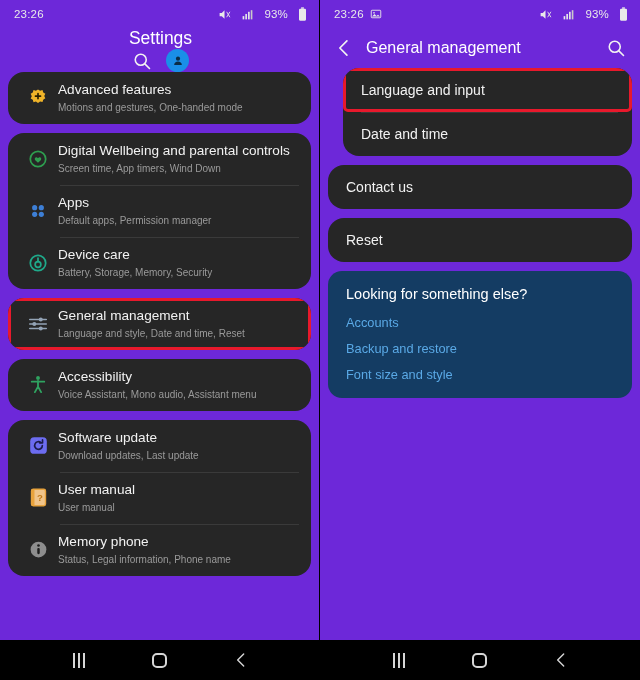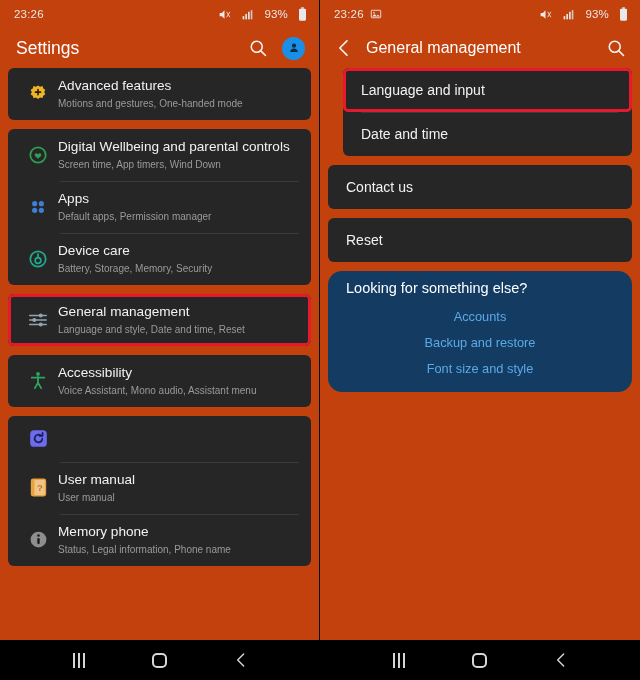--- a/index.html
+++ b/index.html
@@ -5,21 +5,21 @@
   * { box-sizing: border-box; margin: 0; padding: 0; }
   html, body {
     width: 640px; height: 680px;
     background: #000;
     font-family: "Liberation Sans", sans-serif;
     overflow: hidden;
   }
   .screens { display: flex; width: 640px; height: 680px; }
   .phone {
     width: 320px; height: 680px;
-    background: #c2410c;
+    background: #6d28d9;
     position: relative;
     display: flex; flex-direction: column;
     overflow: hidden;
   }
   .phone.left { border-right: 1px solid #000; }
 
   
   .statusbar {
     height: 28px; flex: 0 0 28px;
     display: flex; align-items: center;
@@ -33,21 +33,21 @@
   .sb-right { display: flex; align-items: center; gap: 10px; }
   .sb-pct { font-size: 11.5px; color: #e9e9e9; }
 
   
   .appbar {
     flex: 0 0 40px;
     display: flex; align-items: center;
     padding: 0 14px;
     color: #fff;
   }
-  .appbar.left-bar { padding: 0 14px 0 16px; }
+  .appbar.left-bar { padding: 0 14px 0 16px; flex-direction: column; }
   .appbar-title { font-size: 17.5px; font-weight: 400; color: #fff; }
   .appbar.right-bar .appbar-title { font-size: 16px; margin-left: 12px; }
   .appbar-spacer { flex: 1; }
   .appbar-actions { display: flex; align-items: center; gap: 14px; }
   .back-chevron { width: 20px; height: 20px; display: block; }
 
   .avatar {
     width: 23px; height: 23px; border-radius: 50%;
     background: #1a8fe8;
     display: flex; align-items: center; justify-content: center;
@@ -57,21 +57,21 @@
   .content {
     flex: 1 1 auto;
     padding: 0 8px;
     overflow: hidden;
   }
   .content.right { padding: 0 8px; }
 
   
   .card {
     background: #262626;
-    border-radius: 6px;
+    border-radius: 16px;
     margin-bottom: 9px;
     overflow: hidden;
   }
   .card.hl { position: relative; }
 
   .row {
     display: flex; align-items: center;
     padding: 10px 14px 10px 10px;
     min-height: 46px;
     position: relative;
@@ -117,31 +117,30 @@
     border: 3px solid #e8192c;
     border-radius: 5px;
     pointer-events: none;
     z-index: 5;
   }
 
   
   .bluecard {
     background: #143c63;
     border-radius: 14px;
-    padding: 9px 18px 16px 18px;
+    padding: 15px 18px 16px 18px;
     margin-bottom: 9px;
   }
   .blue-head {
     color: #ffffff; font-size: 14.5px;
     margin-bottom: 13px;
   }
   .blue-link {
     color: #5aa9e6; font-size: 12.8px;
     margin-bottom: 11px;
-    text-align: center;
   }
   .blue-link:last-child { margin-bottom: 0; }
 
   
   .navbar {
     flex: 0 0 40px;
     display: flex; align-items: center; justify-content: space-around;
     padding: 0 38px;
     background: #000;
   }
@@ -302,20 +301,24 @@
       </div>
 
       <div class="card">
         <div class="row">
           <div class="row-icon">
             <svg width="21" height="21" viewBox="0 0 24 24">
               <rect x="2.5" y="2.5" width="19" height="19" rx="4.5" fill="#6c6cf0"></rect>
               <path d="M16.4 12a4.4 4.4 0 1 1-1.6-3.4" fill="none" stroke="#1c1c4a" stroke-width="1.9" stroke-linecap="round"></path>
               <path d="M16.6 5.6v3.4h-3.3" fill="none" stroke="#1c1c4a" stroke-width="1.9" stroke-linecap="round" stroke-linejoin="round"></path>
             </svg>
+          </div>
+          <div class="row-text">
+            <div class="row-title">Software update</div>
+            <div class="row-sub">Download updates, Last update</div>
           </div>
         </div>
         <div class="row">
           <div class="row-icon">
             <svg width="21" height="21" viewBox="0 0 24 24">
               <rect x="4" y="2.6" width="16" height="18.8" rx="2" fill="#f0c48a" stroke="#e8a33d" stroke-width="1.6"></rect>
               <rect x="4" y="2.6" width="3.4" height="18.8" fill="#e8a33d"></rect>
               <text x="13.6" y="16.4" font-size="11" font-family="Liberation Sans, sans-serif" fill="#c07818" text-anchor="middle" font-weight="bold">?</text>
             </svg>
           </div>

